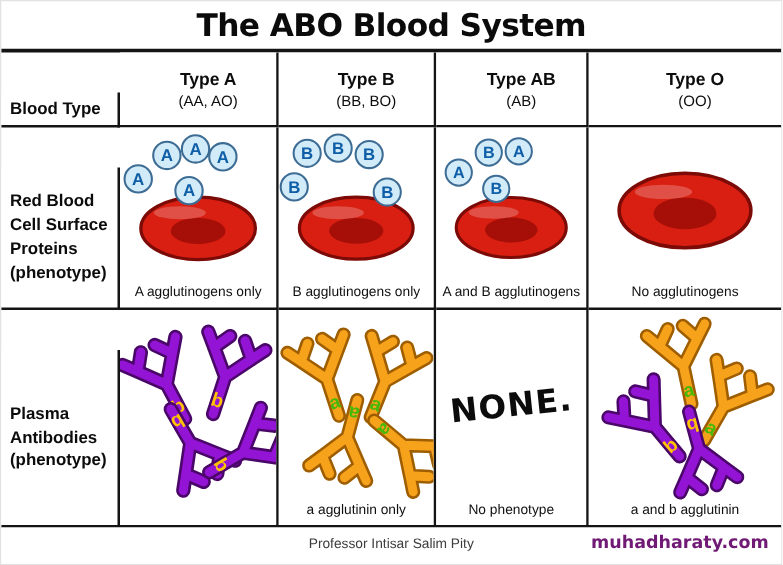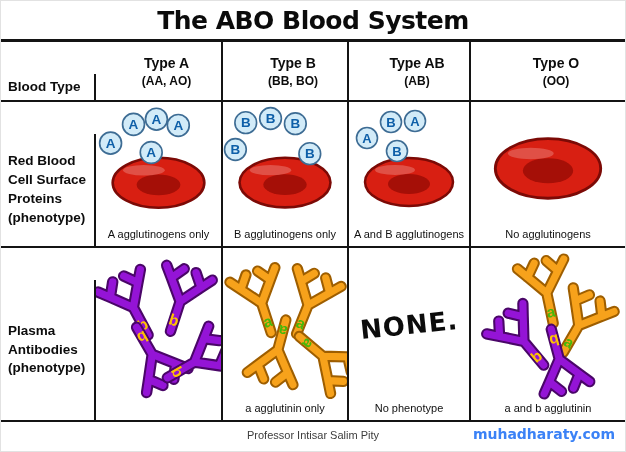--- a/index.html
+++ b/index.html
@@ -28,41 +28,41 @@
 
   .rowhead {
     display:flex; flex-direction:column; justify-content:center;
     padding-left:7px; gap:2px;
     font-weight:bold; font-size:13.5px; color:#0c0c0c; line-height:1.25;margin-top:32px;
   }
   .colhead {
     display:flex; flex-direction:column; align-items:center; justify-content:center; gap:3px;padding-left:16px;
   }
   .type-label { font-weight:bold; font-size:14px; color:#0c0c0c; }
-  .genotype-label { font-weight:bold; font-size:12px; color:#0c0c0c; }
+  .genotype-label { font-weight:normal; font-size:12px; color:#0c0c0c; }
 
   .imgcell { display:flex; flex-direction:column; }
   .imgcell svg { flex:1 1 0; min-height:0; width:100%; }
   .caption {
     height:18px; text-align:center; font-size:11px; color:#101010; padding-bottom:17px;
   }
   .none-box { flex:1 1 0; display:flex; align-items:center; justify-content:center; }
   .none-text {
     font-family:"DejaVu Sans", sans-serif; font-size:26px; font-weight:700;
     color:#0c0c0c; transform:rotate(-6deg); letter-spacing:1px;
   }
 
   .footer { flex:1; position:relative; background:#fff; }
   .credit {
     position:absolute; left:0; right:0; top:7px; text-align:center;
     font-size:11px; color:#3c3c3c;
   }
   .site {
     position:absolute; right:10px; top:4px;
-    font-family:"DejaVu Sans", sans-serif; font-weight:700; font-size:14px; color:#3b82f6;
+    font-family:"DejaVu Sans", sans-serif; font-weight:700; font-size:14px; color:#701a75;
   }
 
   
   .rbc-outer { fill:#d81f12; stroke:#7c0a06; stroke-width:2.5; }
   .rbc-inner { fill:#a50f07; }
   .rbc-shine { fill:#ffffff; opacity:0.22; }
   
   .antigen-c { fill:#d2ebf8; stroke:#3d6c94; stroke-width:1.6; }
   .antigen-t { fill:#0e5fa8; font:bold 13px "Liberation Sans", sans-serif; text-anchor:middle; }
   

